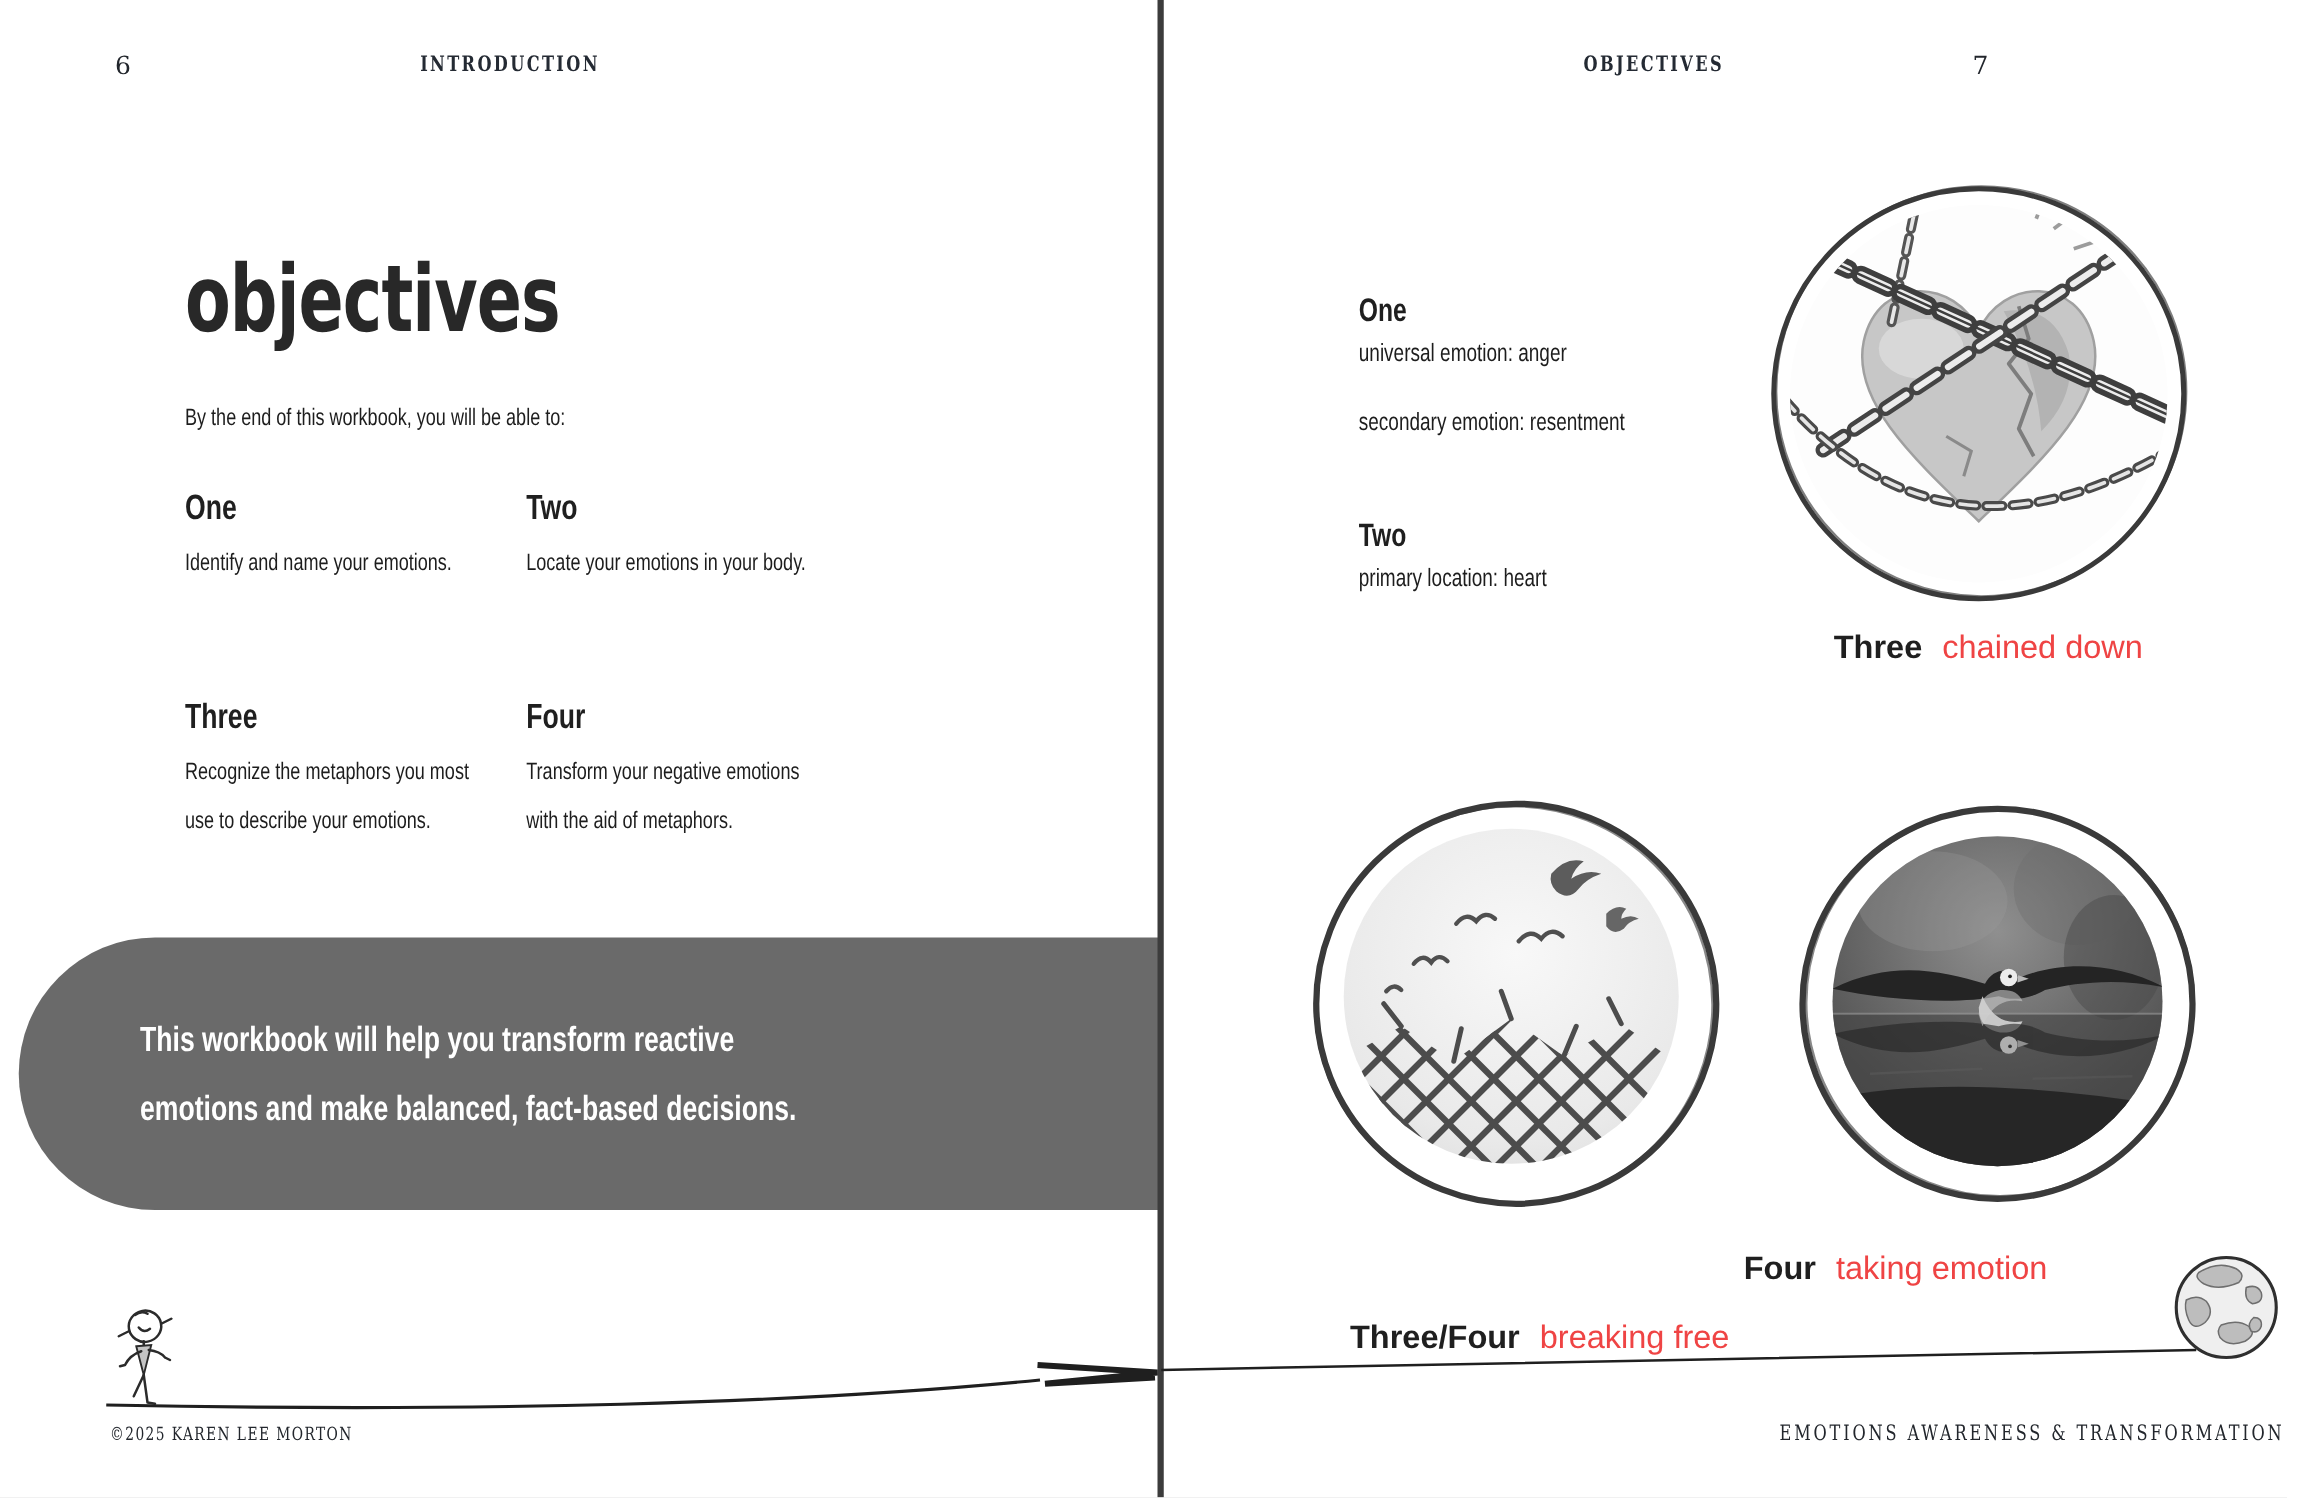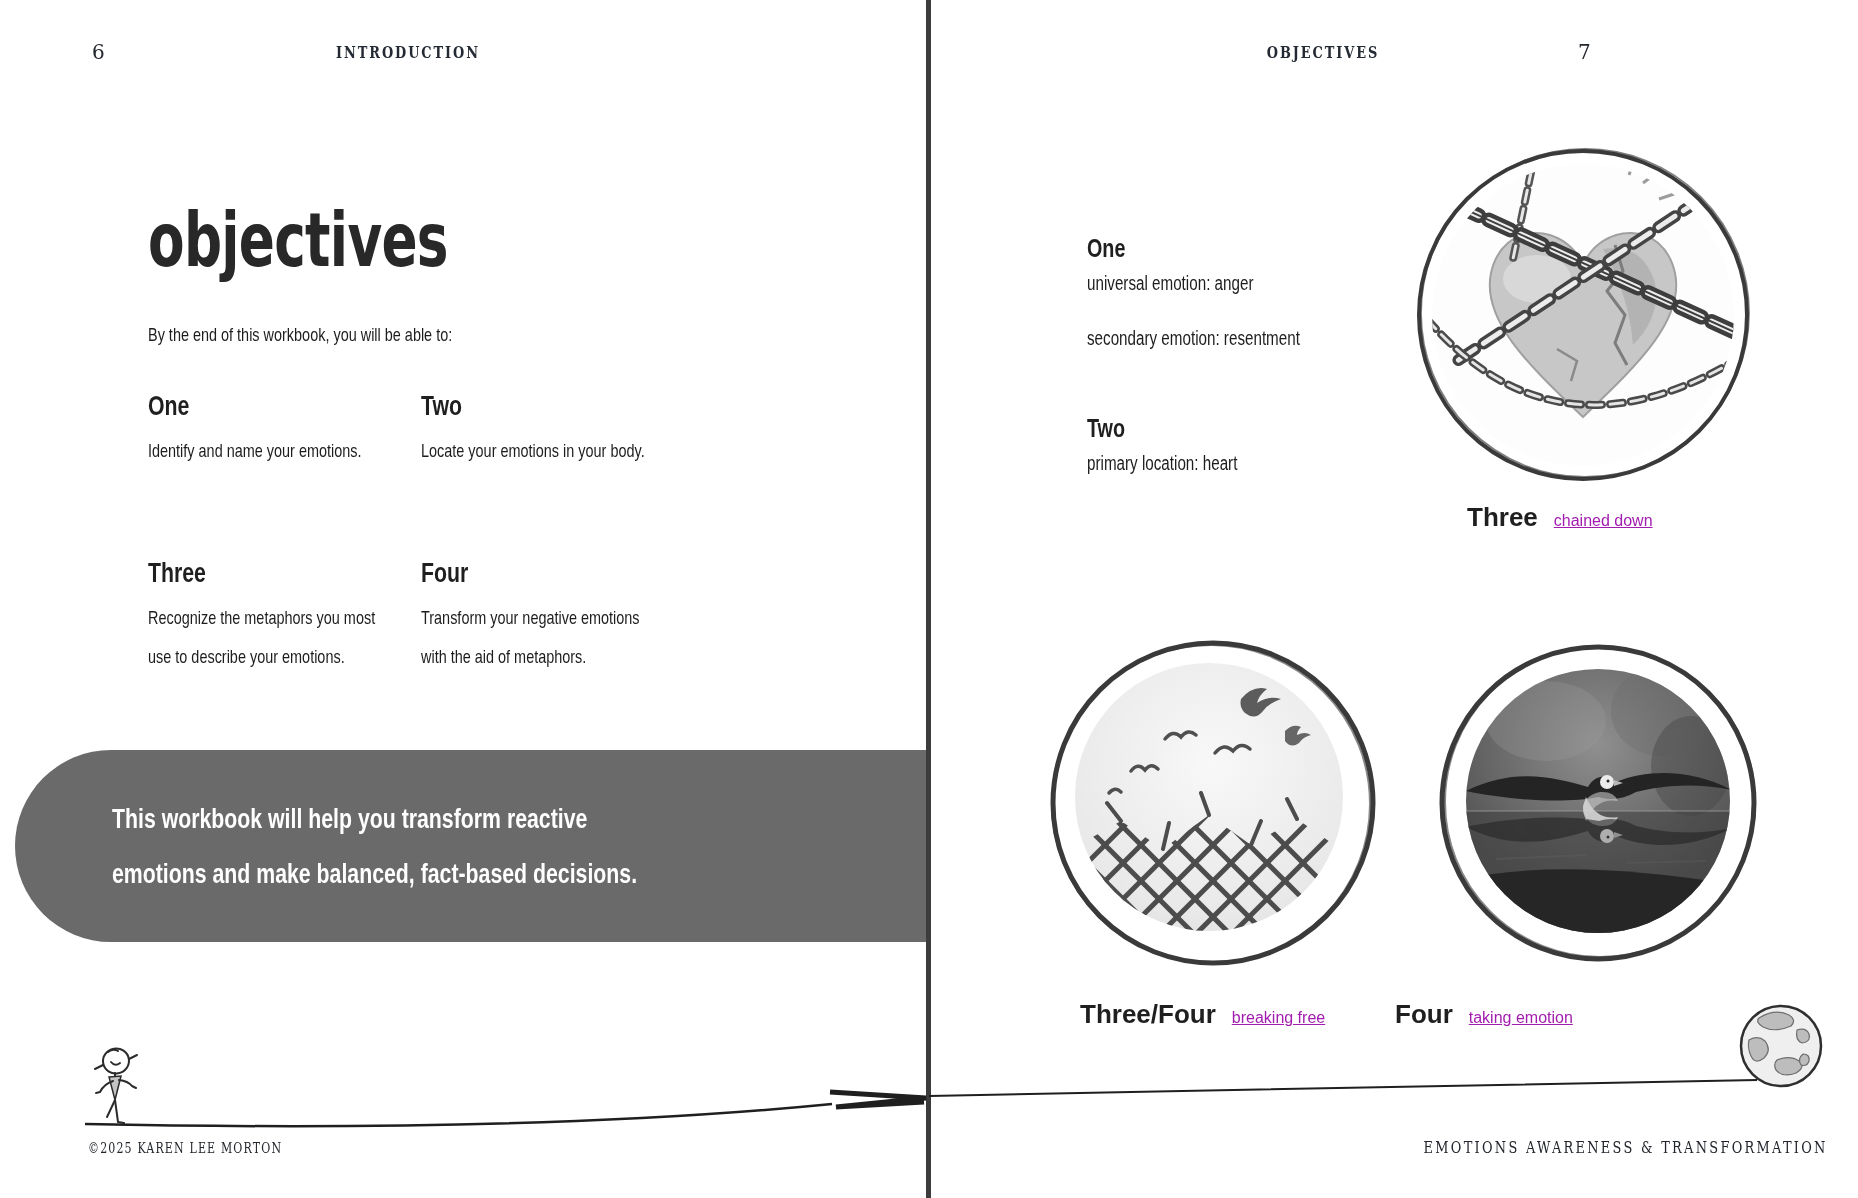--- a/index.html
+++ b/index.html
@@ -15,37 +15,37 @@
                 font-weight:600;color:#242a33;width:300px;text-align:center;}
 
   .title{font-family:"DejaVu Sans",sans-serif;font-weight:bold;font-size:74px;
          letter-spacing:-1px;color:#282828;line-height:1;transform:scaleX(0.72);
          transform-origin:0 0;white-space:nowrap;}
   .intro{font-size:19px;}
 
   .obj .obj-label{font-size:28px;font-weight:bold;line-height:30px;color:#1f1f1f;}
   .obj .obj-lines{margin-top:10px;font-size:19px;line-height:39px;}
 
-  .callout{left:15px;top:750px;width:914px;height:192px;background:#6a6a6a;
+  .callout{left:15px;top:750px;width:914px;height:218px;background:#6a6a6a;
            border-radius:115px 0 0 115px;display:flex;flex-direction:column;
            justify-content:center;padding-left:97px;box-sizing:border-box;}
   .callout .c-line{color:#ffffff;font-size:28px;font-weight:bold;line-height:55px;
                    transform:scaleX(0.76);transform-origin:0 50%;white-space:nowrap;}
 
   .copyright{font-family:"DejaVu Serif",serif;font-size:14.5px;letter-spacing:1.5px;color:#22262c;}
   .book-footer{font-family:"DejaVu Serif",serif;font-size:17px;letter-spacing:3px;color:#22262c;
                text-align:right;}
 
   .sec .sec-label{font-size:26px;font-weight:bold;line-height:32px;margin-bottom:7px;color:#1f1f1f;}
   .sec .sec-line1{font-size:20px;line-height:24px;margin-bottom:31px;}
   .sec .sec-line2{font-size:20px;line-height:24px;}
 
   .figcap{display:flex;align-items:baseline;gap:16px;}
   .figcap .cap-label{font-size:26px;font-weight:bold;color:#1f1f1f;}
-  .figcap .cap-text{font-size:16px;color:#a21caf;text-decoration:underline;}
+  .figcap .cap-text{font-size:26px;color:#ef4444;}
 
   .divider{left:926px;top:0;width:5px;height:1198px;background:#3c3c3c;}
   svg{display:block;}
 </style>
 </head>
 <body>
 
 <div class="spread">
 
   <section>
@@ -205,21 +205,21 @@
           <path d="M86,136 q7,-9 14,-1 q6,-8 13,-1"></path>
           <path d="M120,104 q8,-10 16,-2 q7,-9 15,-2"></path>
           <path d="M170,118 q9,-11 18,-2 q8,-10 17,-2"></path>
         </g>
         <path d="M196,64 q12,-14 26,-10 q-8,6 -10,14 q12,-8 24,-4 q-12,4 -18,12 q-8,10 -18,2 q-6,-6 -4,-14 z" fill="#5c5c5c"></path>
         <path d="M240,96 q8,-8 16,-4 q-4,4 -4,8 q8,-4 14,0 q-8,2 -12,8 q-8,6 -14,-2 z" fill="#666666"></path>
       </g>
       <circle cx="168" cy="168" r="160" stroke="#3a3a3a" stroke-width="5" fill="none"></circle>
       <circle cx="166" cy="169" r="159" stroke="#3a3a3a" stroke-width="2" opacity="0.6" fill="none"></circle>
     </svg>
-    <div class="abs figcap" style="left:1080px;top:999px;">
+    <div class="abs figcap" style="left:1080px;top:1054px;">
       <span class="cap-label">Three/Four</span>
       <span class="cap-text">breaking free</span>
     </div>
 
     <svg class="abs" style="left:1436px;top:641px;" width="324" height="324" viewBox="0 0 324 324">
       <defs>
         <clipPath id="eagleclip">
             <circle cx="162" cy="160" r="132"></circle>
           </clipPath>
         <radialGradient id="eaglebg" cx="50%" cy="32%" r="80%">

